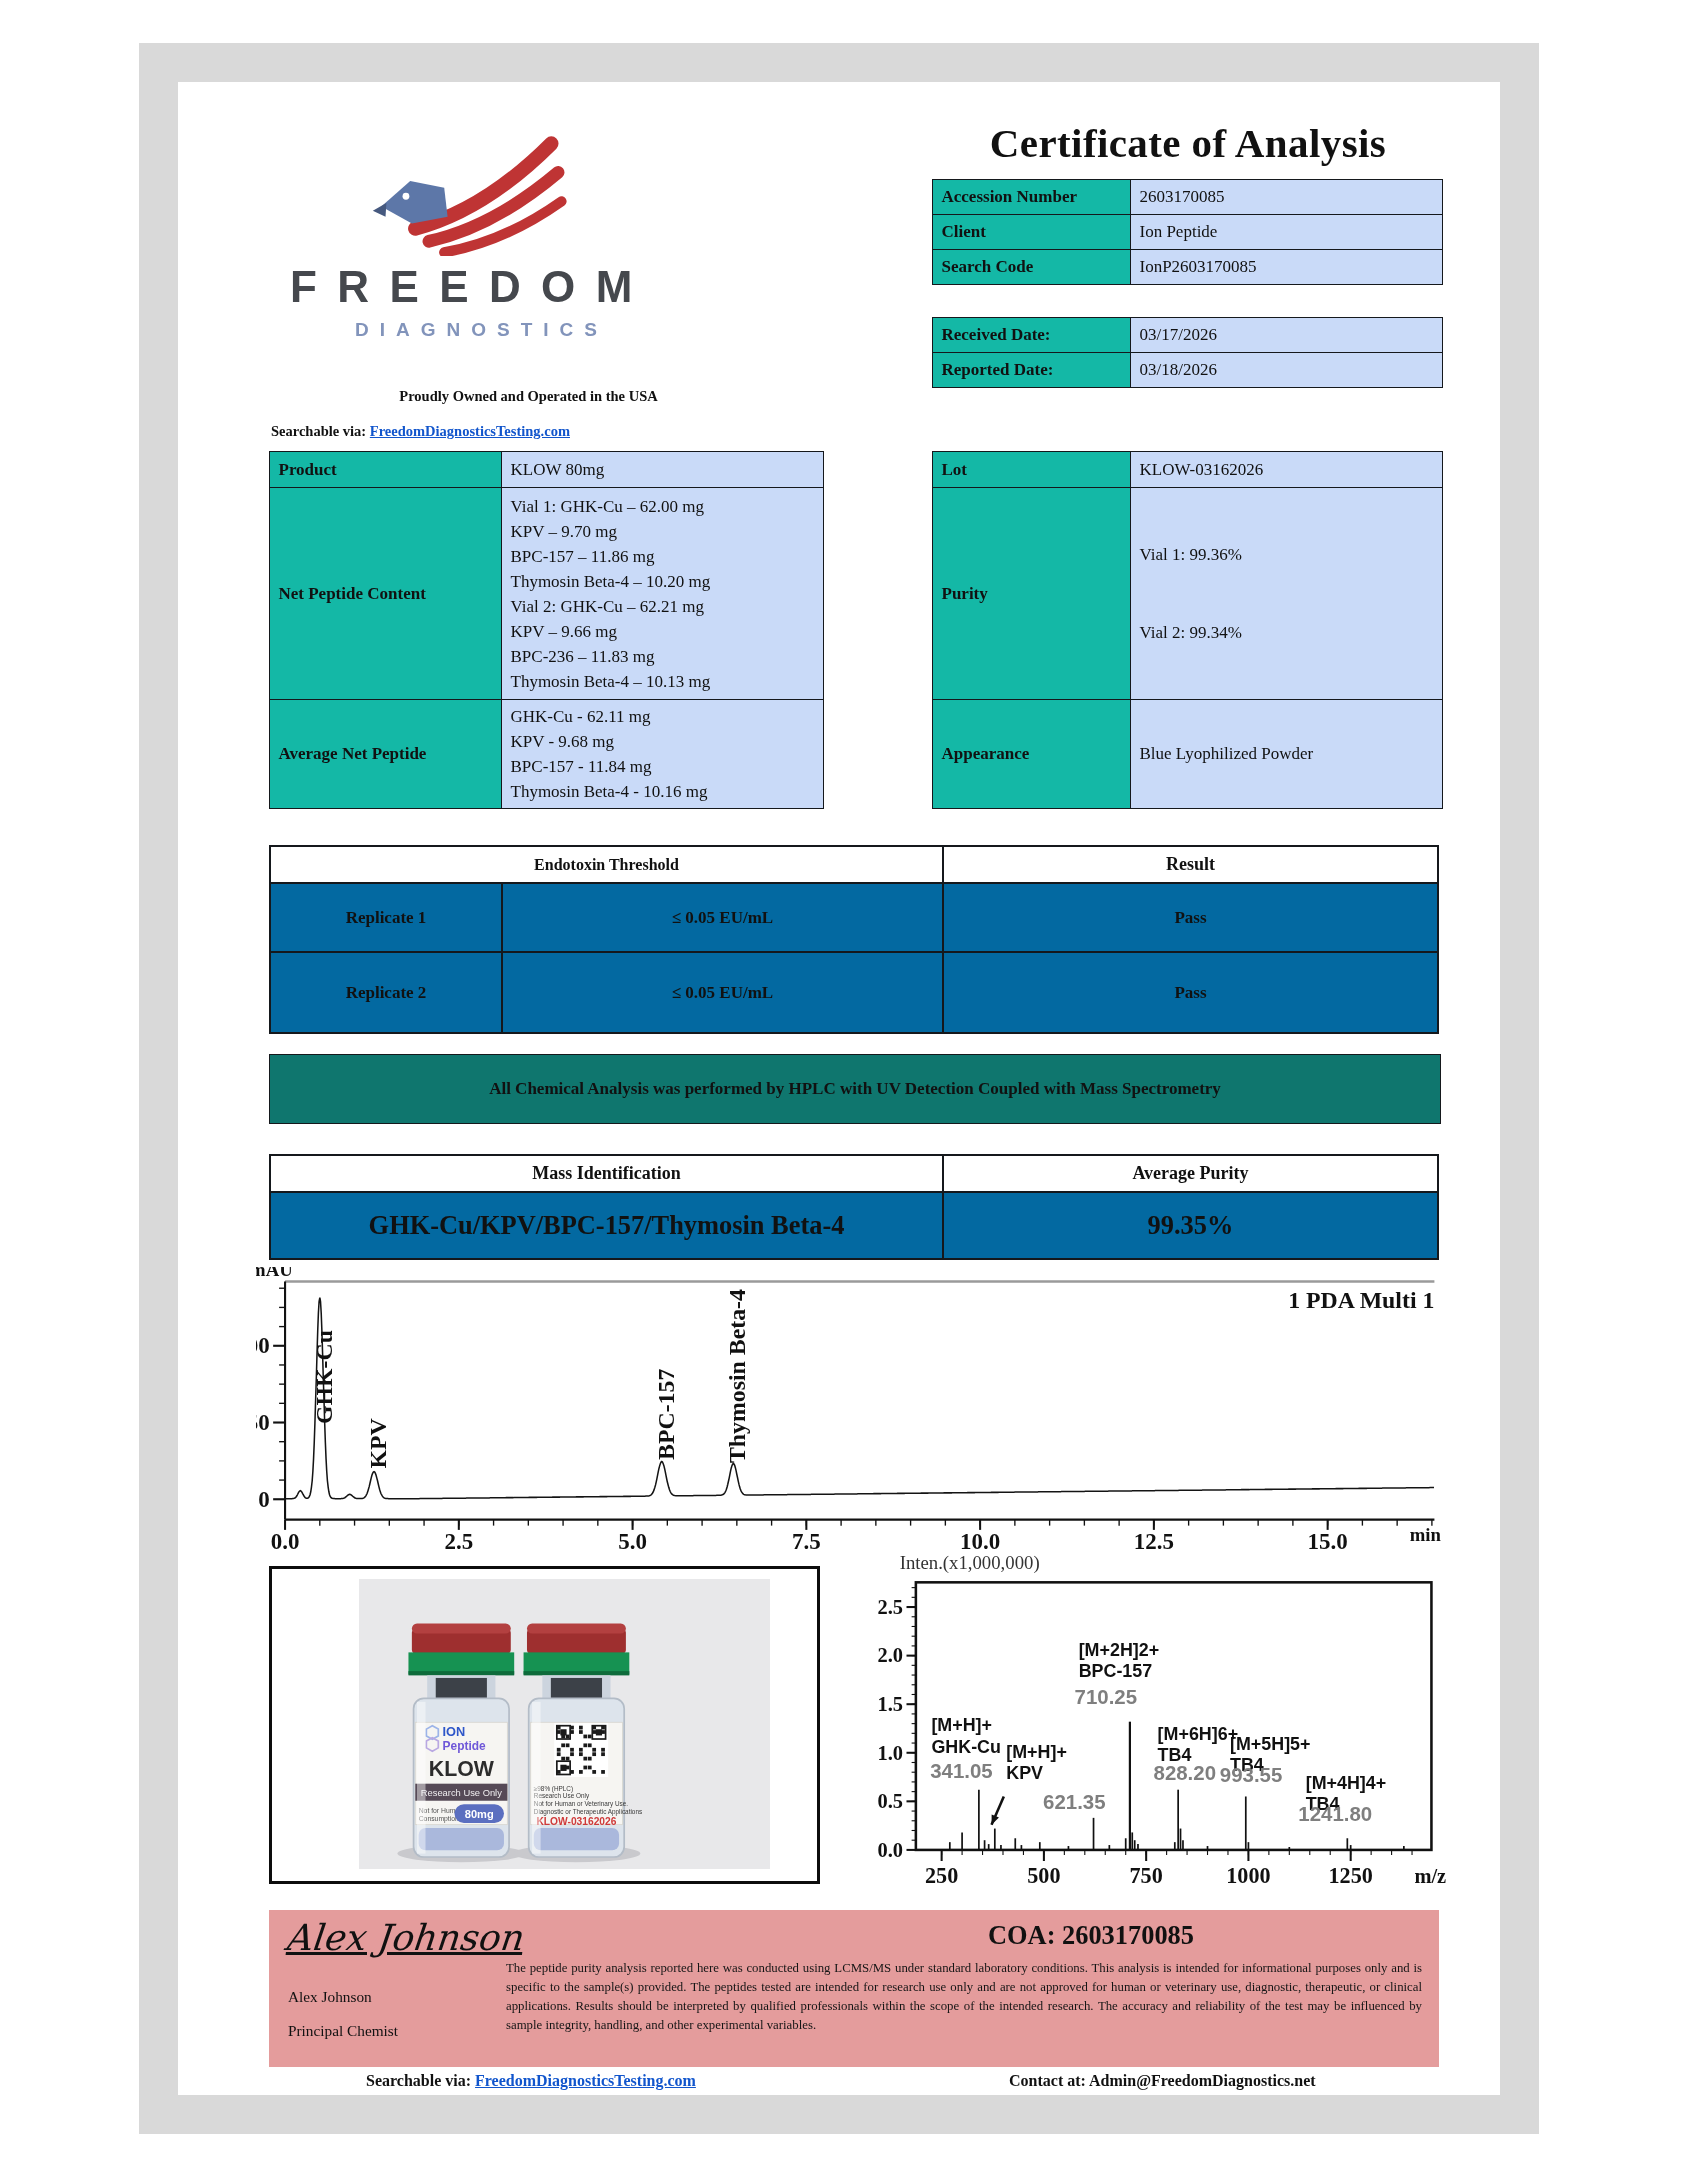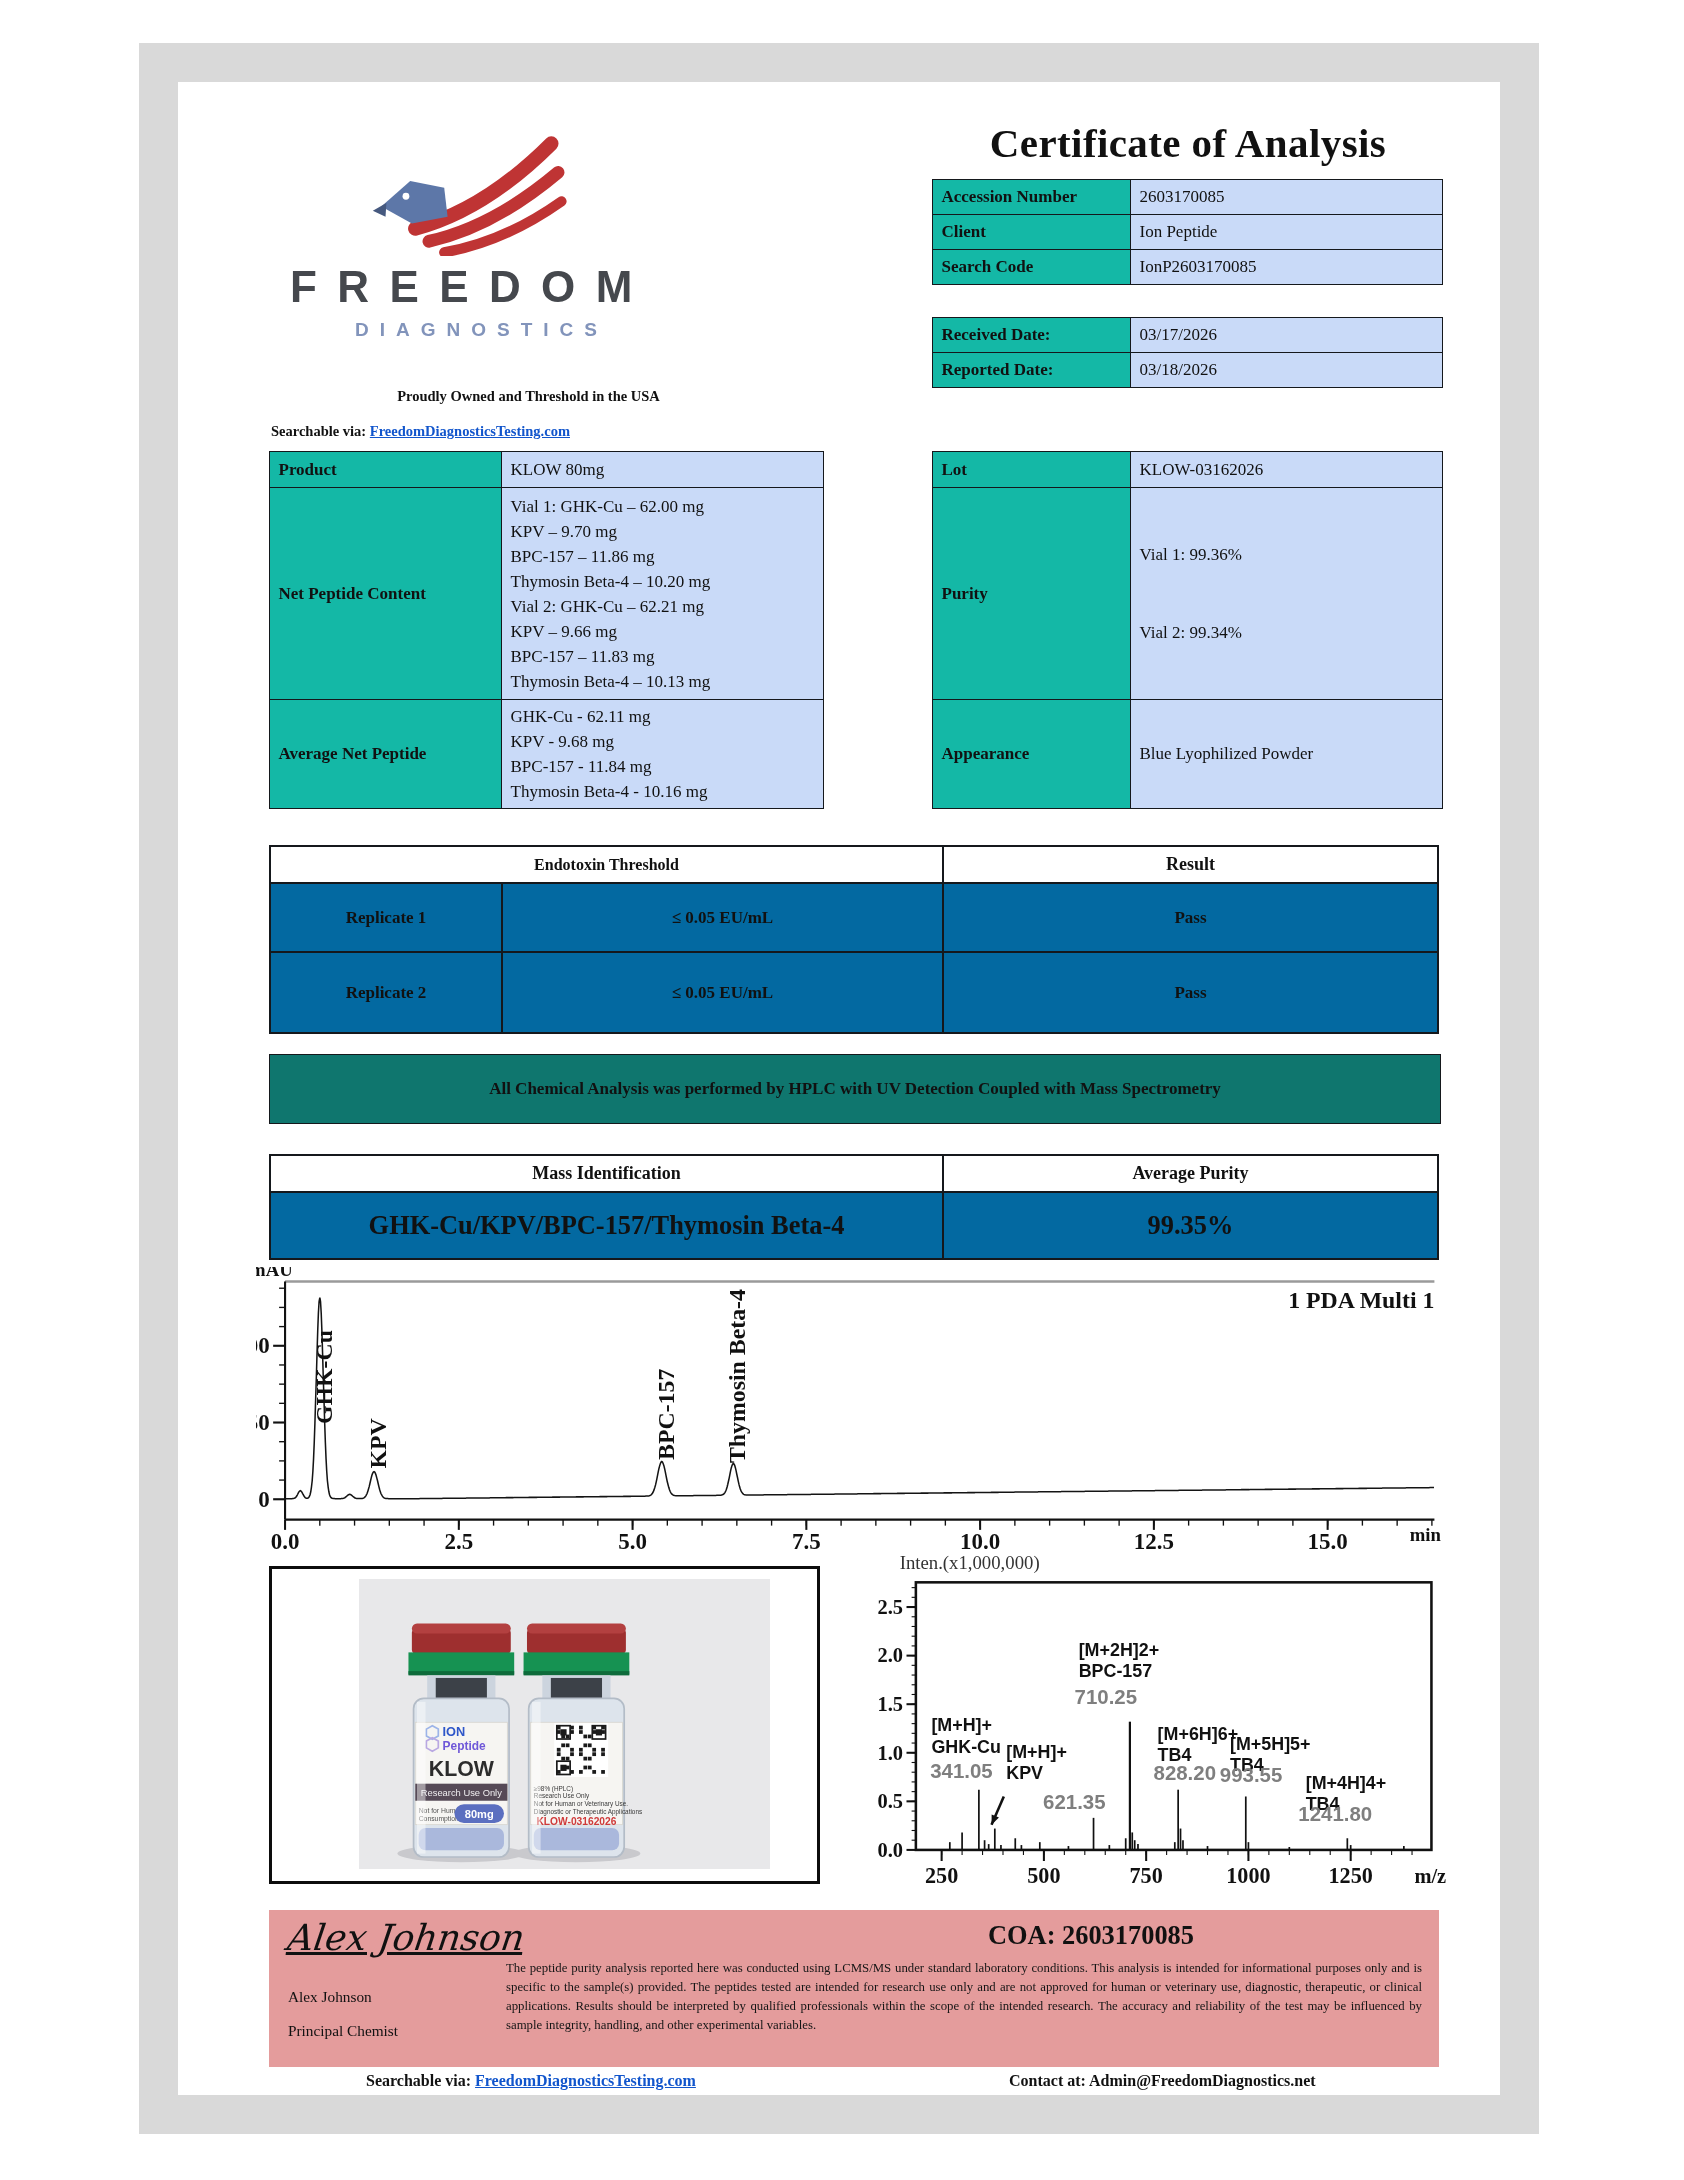--- a/index.html
+++ b/index.html
@@ -42,21 +42,21 @@
     <path d="M58,118 Q140,96 218,18" stroke="#bf3434" stroke-width="17" fill="none" stroke-linecap="round"></path>
     <path d="M74,133 Q150,116 226,52" stroke="#bf3434" stroke-width="15" fill="none" stroke-linecap="round"></path>
     <path d="M92,146 Q162,134 230,86" stroke="#bf3434" stroke-width="12" fill="none" stroke-linecap="round"></path>
     <path d="M18,92 L52,62 L92,70 L96,104 L54,112 Z" fill="#5d77a8"></path>
     <path d="M8,97 L24,88 L23,104 Z" fill="#46597f"></path>
     <circle cx="47" cy="80" r="4" fill="#ffffff"></circle>
   </svg>
 </div>
 <div class="abs logo-brand" style="left:290px;top:262px;width:383px;">FREEDOM</div>
 <div class="abs logo-sub" style="left:290px;top:319px;width:383px;">DIAGNOSTICS</div>
-<div class="abs tagline" style="left:324px;top:388px;width:409px;">Proudly Owned and Threshold in the USA</div>
+<div class="abs tagline" style="left:324px;top:388px;width:409px;">Proudly Owned and Operated in the USA</div>
 <div class="abs searchline" style="left:271px;top:423px;">
   <span>Searchable via:</span>
   <a class="doclink">FreedomDiagnosticsTesting.com</a>
 </div>
 
 <div class="abs doc-title" style="left:928px;top:119px;width:520px;">Certificate of Analysis</div>
 
 <table class="coa abs" style="left:932px;top:179px;width:511px;">
   <colgroup>
       <col style="width:198px">
@@ -106,21 +106,21 @@
   </tr>
   <tr style="height:212px">
     <td class="lbl">Net Peptide Content</td>
     <td class="val">
       <span class="netline">Vial 1: GHK-Cu – 62.00 mg</span>
       <span class="netline">KPV – 9.70 mg</span>
       <span class="netline">BPC-157 – 11.86 mg</span>
       <span class="netline">Thymosin Beta-4 – 10.20 mg</span>
       <span class="netline">Vial 2: GHK-Cu – 62.21 mg</span>
       <span class="netline">KPV – 9.66 mg</span>
-      <span class="netline">BPC-157 – 11.83 mg</span>
+      <span class="netline">BPC-236 – 11.83 mg</span>
       <span class="netline">Thymosin Beta-4 – 10.13 mg</span>
     </td>
   </tr>
   <tr style="height:109px">
     <td class="lbl">Average Net Peptide</td>
     <td class="val">
       <span class="netline">GHK-Cu - 62.11 mg</span>
       <span class="netline">KPV - 9.68 mg</span>
       <span class="netline">BPC-157 - 11.84 mg</span>
       <span class="netline">Thymosin Beta-4 - 10.16 mg</span>

